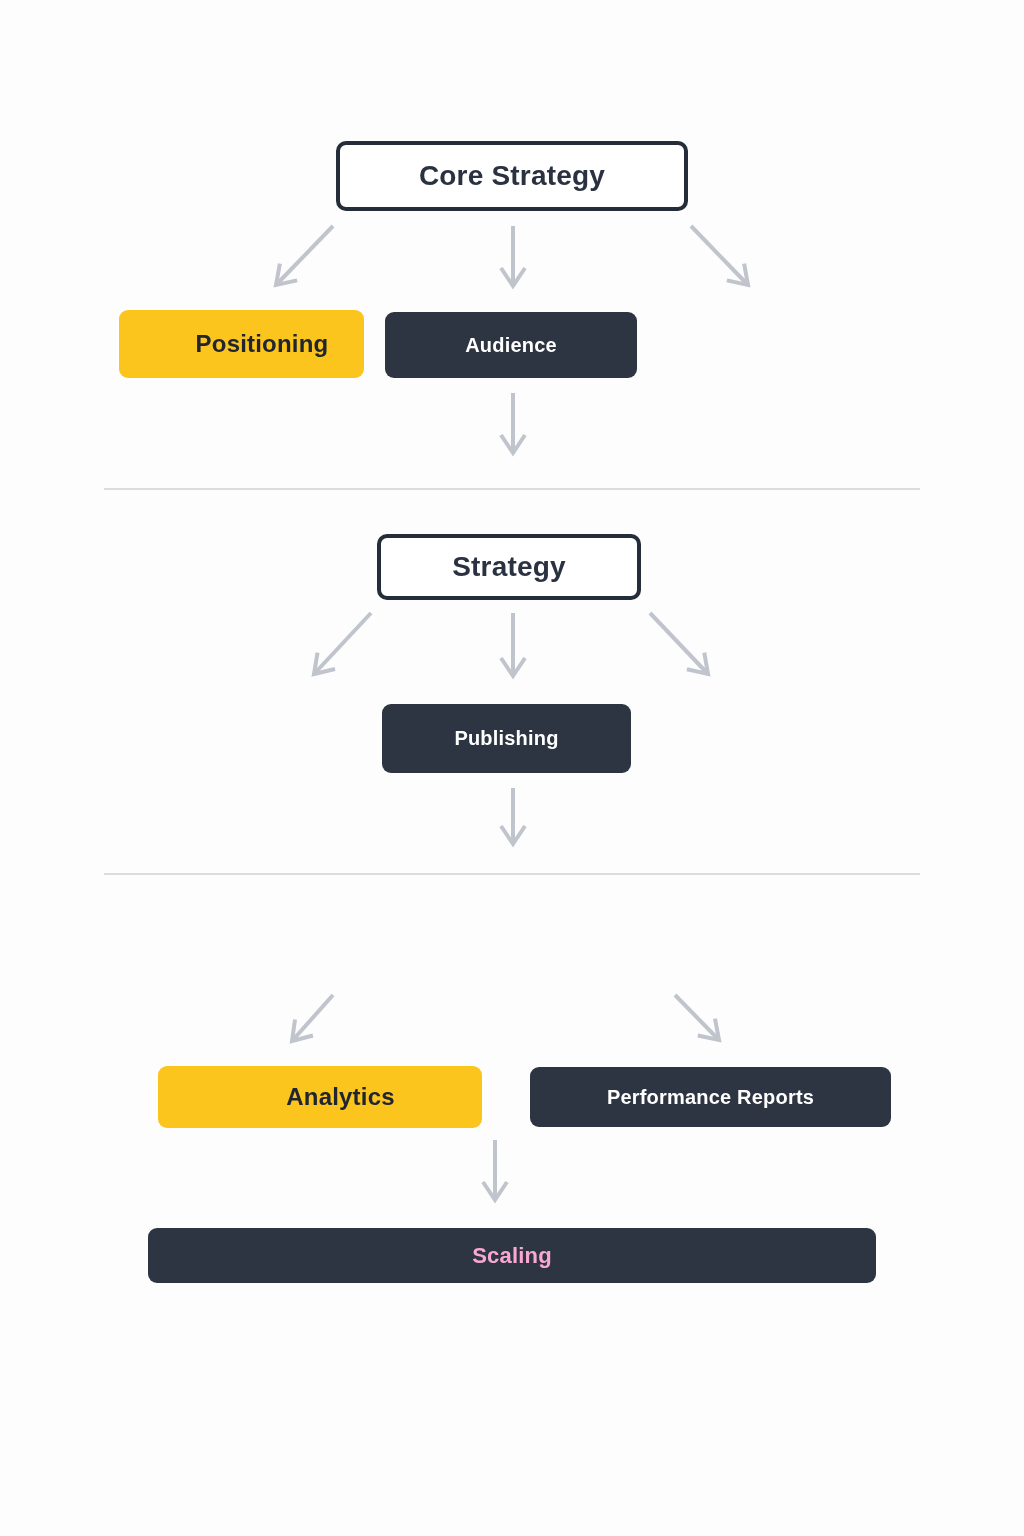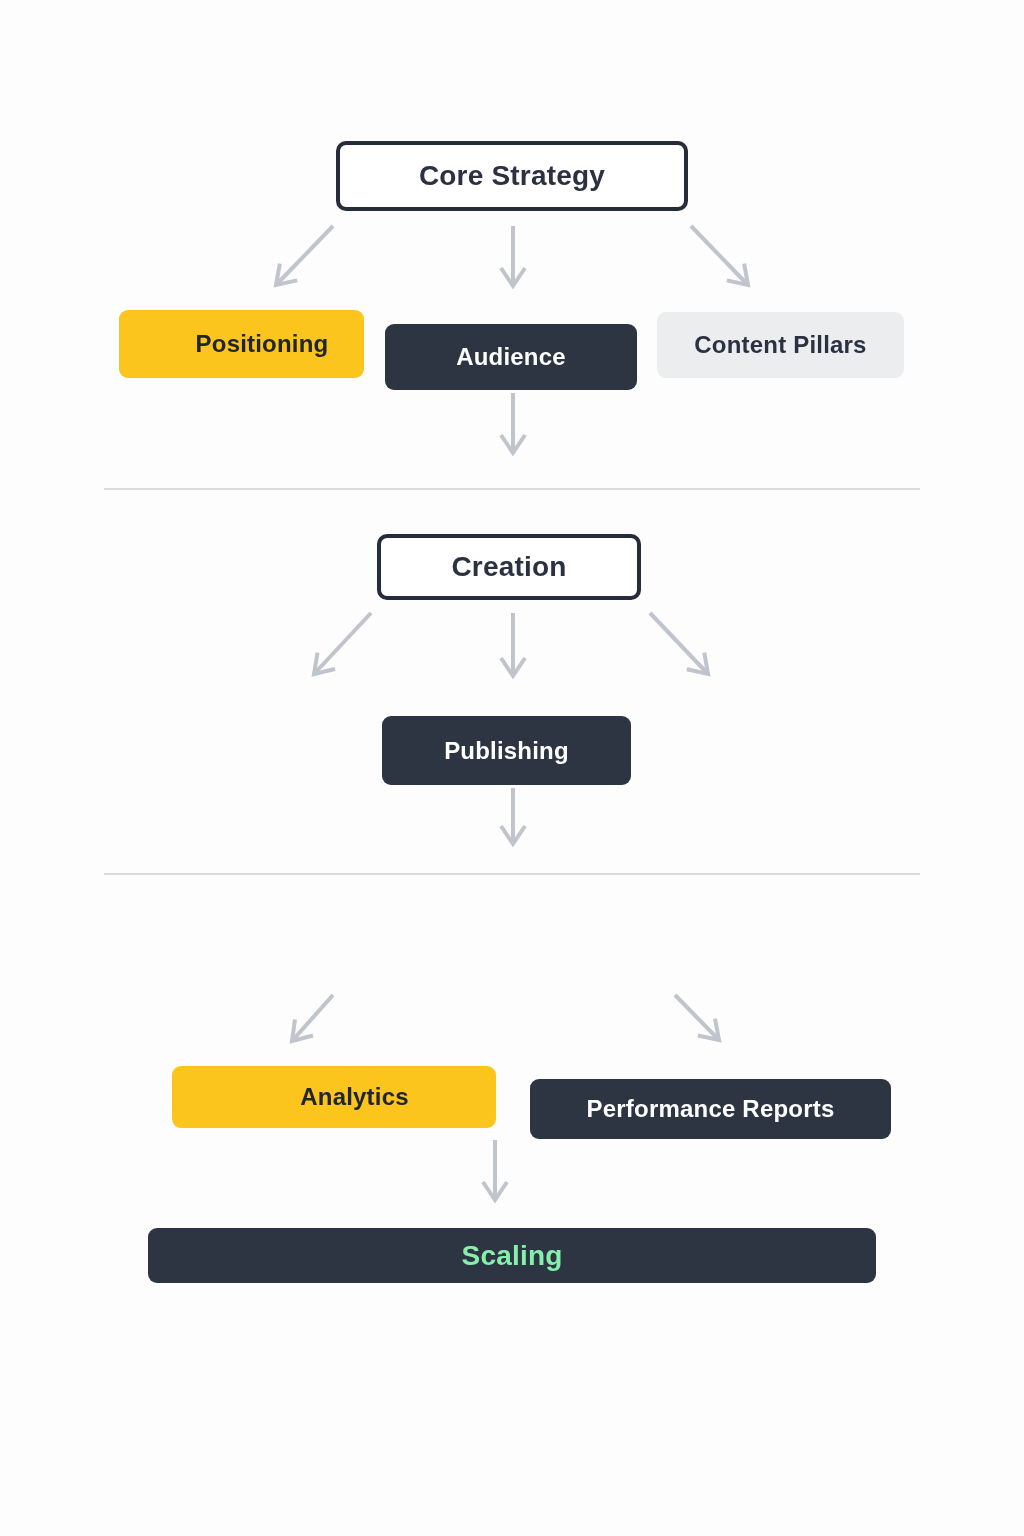--- a/index.html
+++ b/index.html
@@ -50,34 +50,33 @@
     background:var(--yellow);
     border-radius:9px;
     color:#20252F;
     font-size:24px;
     padding-left:41px;
   }
   .node-dark{
     background:var(--dark);
     border-radius:9px;
     color:#ffffff;
-    font-size:24px;
-    margin-top:12px;
+    font-size:20px;
   }
   .node-light{
     background:var(--light);
     border-radius:9px;
     color:var(--header_text);
     font-size:24px;
   }
   .node-final{
     background:var(--dark);
     border-radius:9px;
-    color:#86efac;
-    font-size:28px;
+    color:#f9a8d4;
+    font-size:22px;
   }
   .two-line{font-size:22px;line-height:1.2;}
   .divider{
     position:absolute;
     left:104px;
     width:816px;
     height:2px;
     background:var(--divider);
   }
 
@@ -86,21 +85,21 @@
   #positioning{left:119px;top:310px;width:245px;height:68px;}
   #audience{left:385px;top:312px;width:252px;height:66px;}
   #content-pillars{left:657px;top:312px;width:247px;height:66px;}
   #divider-1{top:488px;}
   #execution{left:377px;top:534px;width:264px;height:66px;}
   #content-creation{left:113px;top:703px;width:254px;height:70px;}
   #publishing{left:382px;top:704px;width:249px;height:69px;}
   #community-engagement{left:647px;top:704px;width:258px;height:69px;}
   #divider-2{top:873px;}
   #proof-reporting{left:330px;top:916px;width:347px;height:64px;}
-  #analytics{left:172px;top:1066px;width:324px;height:62px;}
+  #analytics{left:158px;top:1066px;width:324px;height:62px;}
   #performance-reports{left:530px;top:1067px;width:361px;height:60px;}
   #scaling{left:148px;top:1228px;width:728px;height:55px;}
 </style>
 </head>
 <body>
 
 <div class="canvas">
 
   <svg class="arrow-layer" width="1024" height="1536" viewBox="0 0 1024 1536" xmlns="http://www.w3.org/2000/svg">
     <defs>
@@ -125,25 +124,24 @@
       <line x1="333" y1="995" x2="292" y2="1041" marker-end="url(#ah)"></line>
       <line x1="675" y1="995" x2="719" y2="1040" marker-end="url(#ah)"></line>
 
       <line x1="495" y1="1140" x2="495" y2="1200" marker-end="url(#ah)"></line>
     </g>
   </svg>
 
   <div class="node node-header" id="core-strategy">Core Strategy</div>
   <div class="node node-yellow" id="positioning">Positioning</div>
   <div class="node node-dark" id="audience">Audience</div>
-  <div class="node node-light" id="content-pillars">Content Pillars</div>
 
   <div class="divider" id="divider-1"></div>
 
-  <div class="node node-header" id="execution">Creation</div>
+  <div class="node node-header" id="execution">Strategy</div>
   <div class="node node-dark" id="publishing">Publishing</div>
 
   <div class="divider" id="divider-2"></div>
 
   <div class="node node-yellow" id="analytics">Analytics</div>
   <div class="node node-dark" id="performance-reports">Performance Reports</div>
 
   <div class="node node-final" id="scaling">Scaling</div>
 
 </div>

